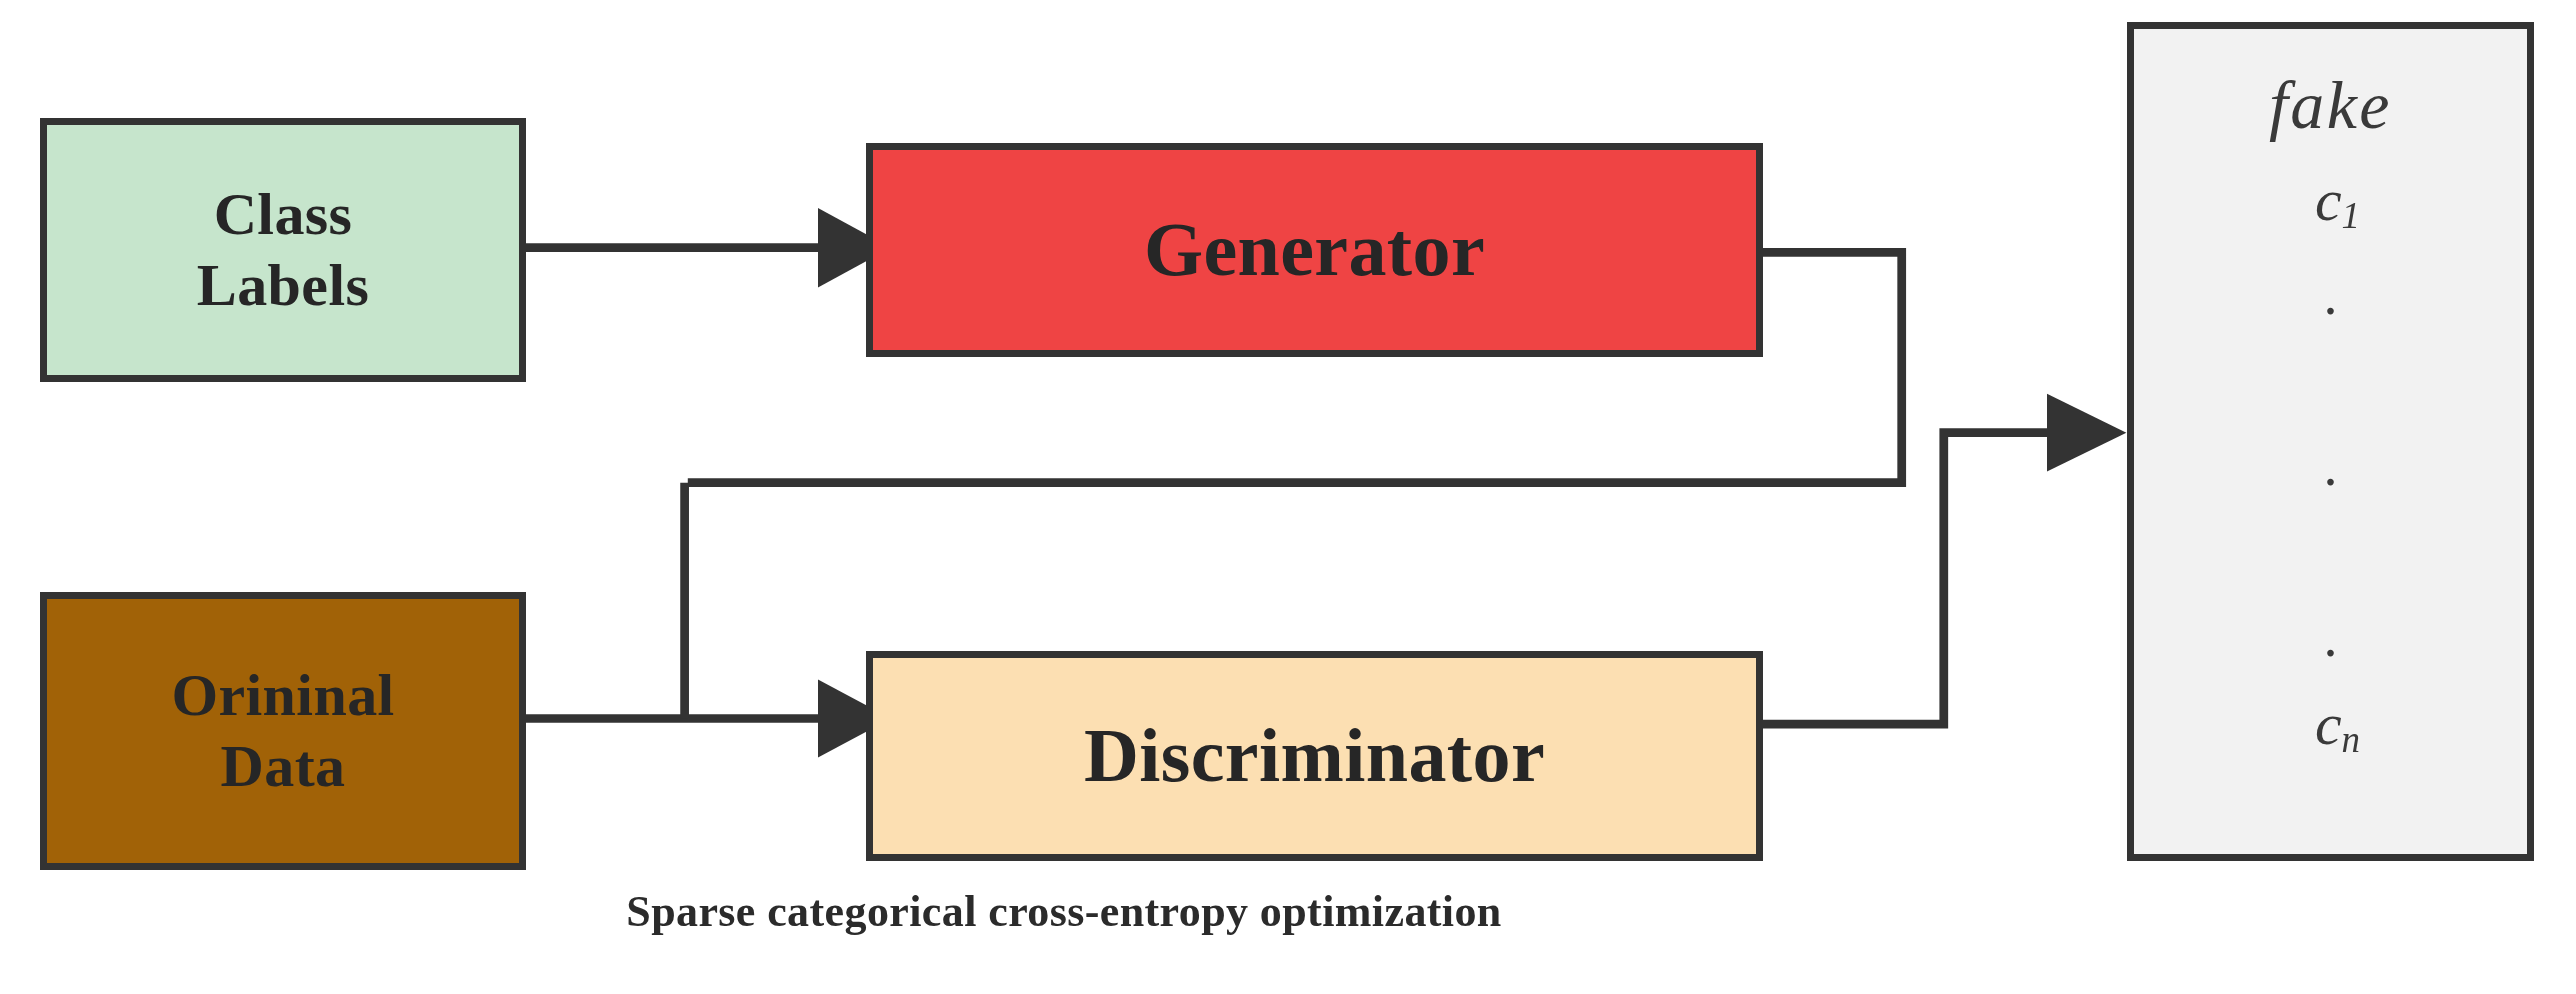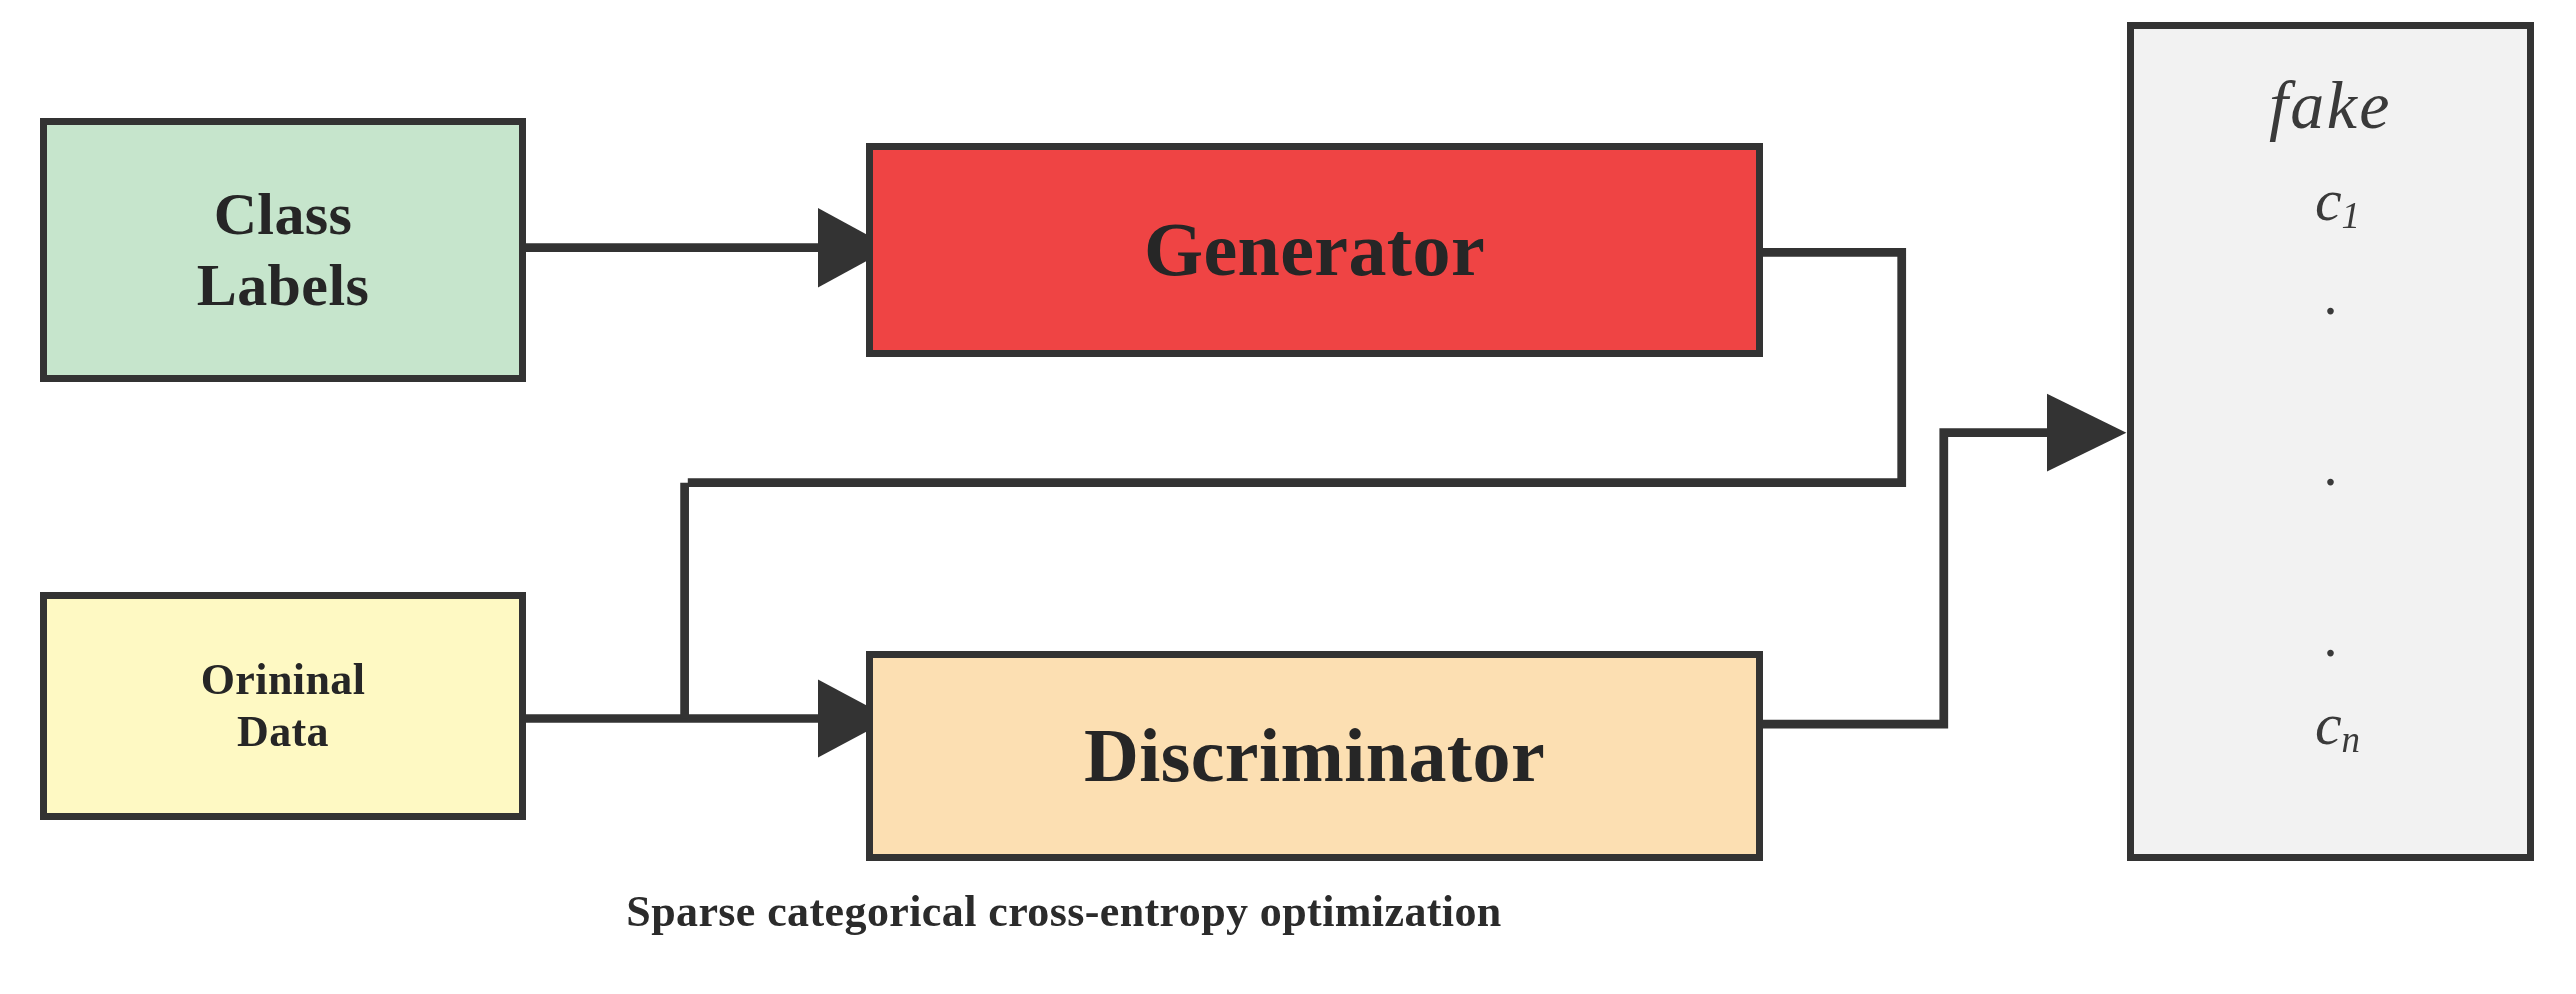--- a/index.html
+++ b/index.html
@@ -35,23 +35,23 @@
 
   .node-line { display: block; white-space: nowrap; }
 
   
   #node-class-labels {
     left: 40px;  top: 118px;  width: 486px;  height: 264px;
     background: #c6e5cc;
     font-size: 60px;
   }
   #node-original-data {
-    left: 40px;  top: 592px;  width: 486px;  height: 228px;
-    background: #fef9c3;
-    font-size: 44px;
+    left: 40px;  top: 592px;  width: 486px;  height: 278px;
+    background: #a16207;
+    font-size: 60px;
   }
   #node-generator {
     left: 866px; top: 143px; width: 897px; height: 214px;
     background: #ef4444;
     font-size: 76px;
   }
   #node-discriminator {
     left: 866px; top: 651px; width: 897px; height: 210px;
     background: #fcdfb2;
     font-size: 76px;

